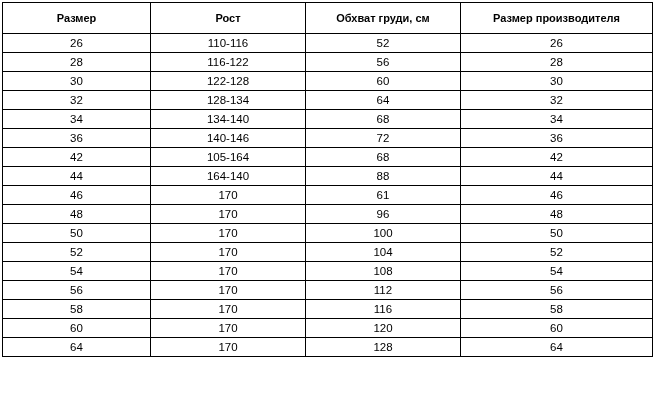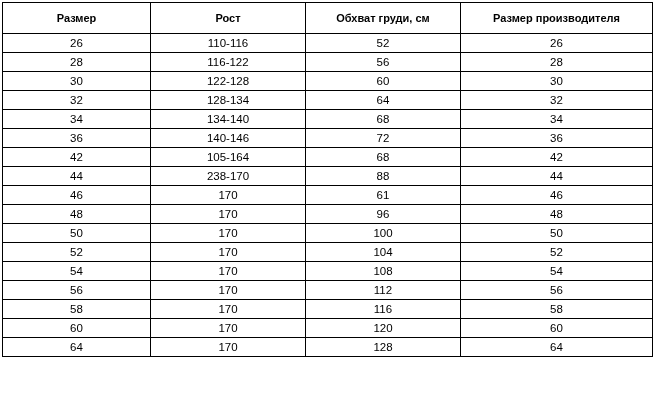--- a/index.html
+++ b/index.html
@@ -104,21 +104,21 @@
           <td>36</td>
         </tr>
         <tr>
           <td>42</td>
           <td>105-164</td>
           <td>68</td>
           <td>42</td>
         </tr>
         <tr>
           <td>44</td>
-          <td>238-170</td>
+          <td>164-140</td>
           <td>88</td>
           <td>44</td>
         </tr>
         <tr>
           <td>46</td>
           <td>170</td>
           <td>61</td>
           <td>46</td>
         </tr>
         <tr>

